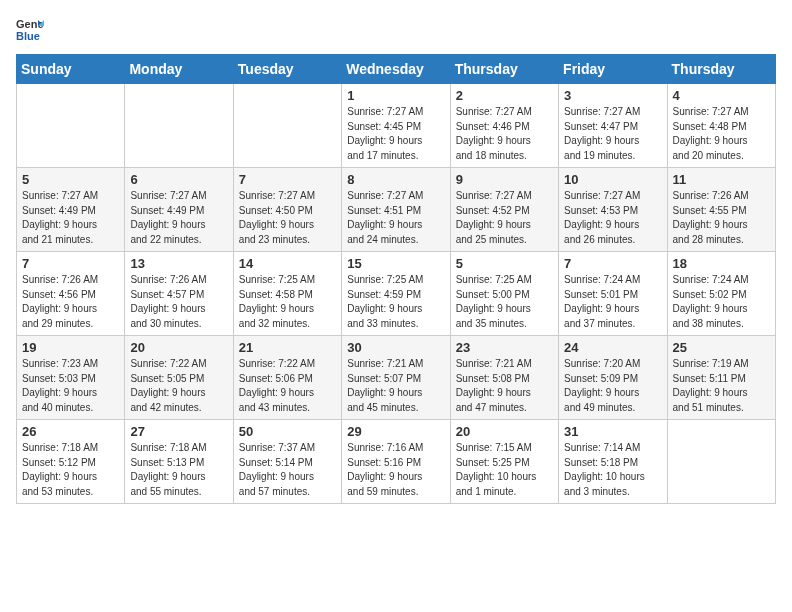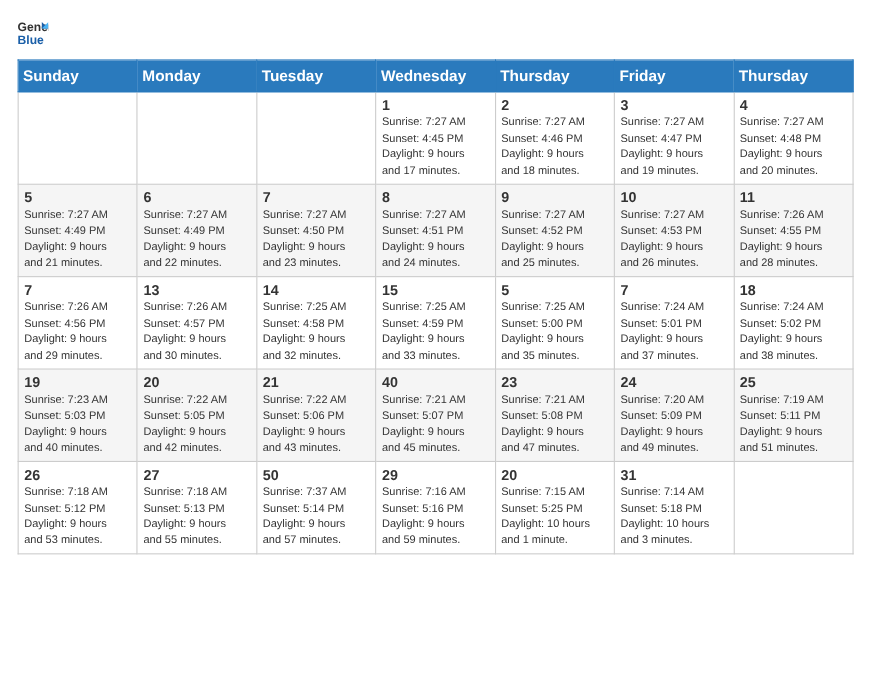--- a/index.html
+++ b/index.html
@@ -258,21 +258,21 @@
 and 42 minutes.</div>
         </td>
         <td>
           <div class="day-num">21</div>
           <div class="day-info" style="white-space: pre-line;">Sunrise: 7:22 AM
 Sunset: 5:06 PM
 Daylight: 9 hours
 and 43 minutes.</div>
         </td>
         <td>
-          <div class="day-num">40</div>
+          <div class="day-num">30</div>
           <div class="day-info" style="white-space: pre-line;">Sunrise: 7:21 AM
 Sunset: 5:07 PM
 Daylight: 9 hours
 and 45 minutes.</div>
         </td>
         <td>
           <div class="day-num">23</div>
           <div class="day-info" style="white-space: pre-line;">Sunrise: 7:21 AM
 Sunset: 5:08 PM
 Daylight: 9 hours

